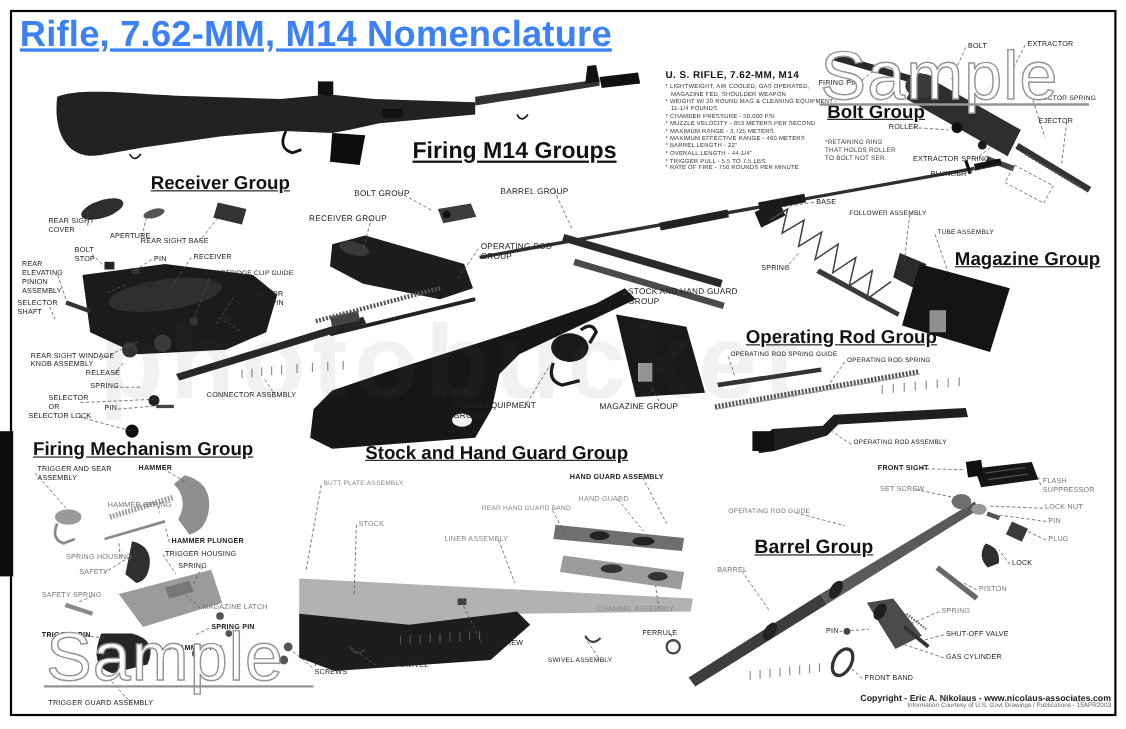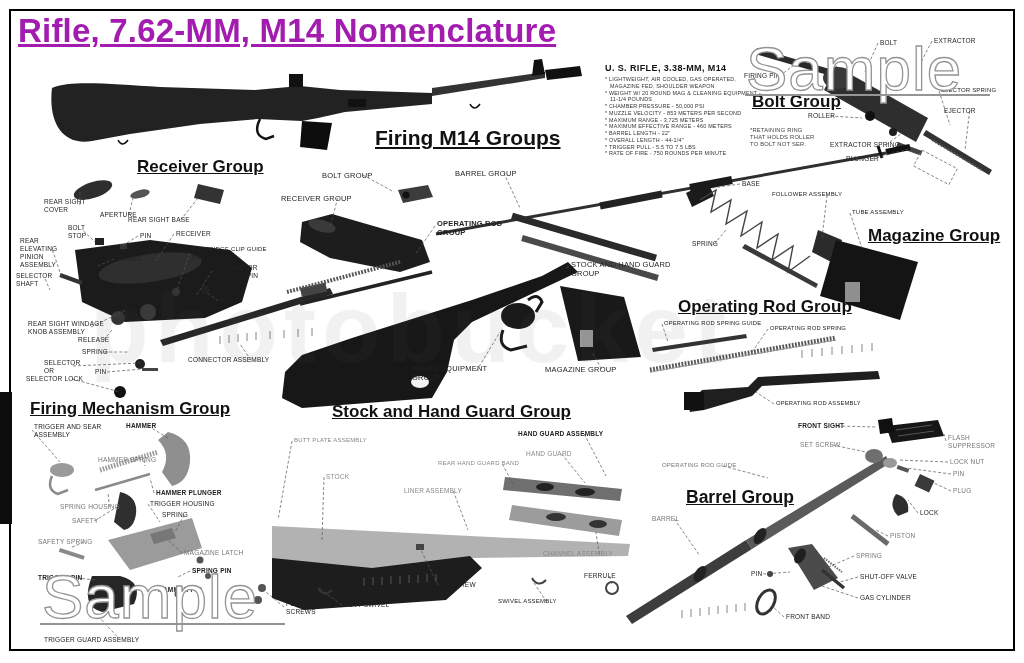--- a/index.html
+++ b/index.html
@@ -1,20 +1,20 @@
 <!DOCTYPE html>
 <html><head>
 <meta charset="utf-8">
 <style>
   html,body{margin:0;padding:0;background:#e8e8e8;}
   .poster{position:relative;width:1024px;height:663px;background:#ffffff;overflow:hidden;
           font-family:"Liberation Sans",sans-serif;}
   .frame{position:absolute;left:9px;top:9px;width:1002px;height:638px;border:2px solid #000;}
   .main-title{position:absolute;left:18px;top:12px;margin:0;font-size:33px;font-weight:600;
-              color:#a21caf;text-decoration:underline;letter-spacing:.2px;text-align:right;}
+              color:#3b82f6;text-decoration:underline;letter-spacing:.2px;text-align:right;}
   svg.layer{position:absolute;left:0;top:0;pointer-events:none;}
   #labels .gtitle{position:absolute;font-weight:700;color:#111;text-decoration:underline;white-space:nowrap;}
   #labels .plabel{position:absolute;font-size:6.5px;color:#222;line-height:1.25;white-space:pre-line;
                   letter-spacing:.2px;}
   #labels .plabel.bold{font-weight:700;}
   #leaders line{stroke:#555;stroke-width:.7;stroke-dasharray:3 2;}
   .specs{position:absolute;left:605px;top:63px;width:158px;}
   .spec-head{font-size:9px;font-weight:700;color:#111;letter-spacing:.4px;margin-bottom:3px;}
   .spec-item{font-size:5.4px;color:#333;line-height:1.25;padding-left:5px;text-indent:-5px;
              letter-spacing:.2px;}
@@ -177,21 +177,21 @@
       <path d="M503,330 q-6,16 8,20 l16,-4" fill="none" stroke="#1a1a1a" stroke-width="3"></path>
       <path d="M528,300 q10,-8 14,2 l-6,10" fill="none" stroke="#1a1a1a" stroke-width="3"></path>
       <path d="M560,286 L624,297 L641,357 L578,361 Z" fill="#191919"></path>
       <rect x="580" y="330" width="13" height="17" fill="#9a9a9a"></rect>
     </g>
   </svg>
 
   <h1 class="main-title">Rifle, 7.62-MM, M14 Nomenclature</h1>
 
   <div class="specs">
-    <div class="spec-head">U. S. RIFLE, 3.38-MM, M14</div>
+    <div class="spec-head">U. S. RIFLE, 7.62-MM, M14</div>
     <div>
         <div class="spec-item">* LIGHTWEIGHT, AIR COOLED, GAS OPERATED, MAGAZINE FED, SHOULDER WEAPON</div>
         <div class="spec-item">* WEIGHT W/ 20 ROUND MAG &amp; CLEANING EQUIPMENT - 11-1/4 POUNDS</div>
         <div class="spec-item">* CHAMBER PRESSURE - 50,000 PSI</div>
         <div class="spec-item">* MUZZLE VELOCITY - 853 METERS PER SECOND</div>
         <div class="spec-item">* MAXIMUM RANGE - 3,725 METERS</div>
         <div class="spec-item">* MAXIMUM EFFECTIVE RANGE - 460 METERS</div>
         <div class="spec-item">* BARREL LENGTH - 22"</div>
         <div class="spec-item">* OVERALL LENGTH - 44-1/4"</div>
         <div class="spec-item">* TRIGGER PULL - 5.5 TO 7.5 LBS</div>
@@ -380,30 +380,34 @@
       <div class="plabel" style="left: 652px; top: 515px; color: rgb(119, 119, 119);">BARREL</div>
       <div class="plabel" style="left: 751px; top: 570px;">PIN</div>
       <div class="plabel" style="left: 856px; top: 552px; color: rgb(119, 119, 119);">SPRING</div>
       <div class="plabel" style="left: 860px; top: 573px;">SHUT-OFF VALVE</div>
       <div class="plabel" style="left: 860px; top: 594px;">GAS CYLINDER</div>
       <div class="plabel" style="left: 786px; top: 613px;">FRONT BAND</div>
       <div class="gtitle" style="left: 375px; top: 126px; font-size: 21px;">Firing M14 Groups</div>
       <div class="plabel" style="left: 322px; top: 171px; font-size: 7.5px;">BOLT GROUP</div>
       <div class="plabel" style="left: 455px; top: 169px; font-size: 7.5px;">BARREL GROUP</div>
       <div class="plabel" style="left: 281px; top: 194px; font-size: 7.5px;">RECEIVER GROUP</div>
-      <div class="plabel" style="left: 437px; top: 219px; font-size: 7.5px; font-weight: bold;">OPERATING ROD
+      <div class="plabel" style="left: 437px; top: 219px; font-size: 7.5px;">OPERATING ROD
 GROUP</div>
       <div class="plabel" style="left: 571px; top: 260px; font-size: 7.5px;">STOCK AND HAND GUARD
 GROUP</div>
       <div class="plabel" style="left: 412px; top: 364px; font-size: 7.5px;">FIRING EQUIPMENT
 GROUP</div>
       <div class="plabel" style="left: 545px; top: 365px; font-size: 7.5px;">MAGAZINE GROUP</div>
     </div>
 
   <svg class="layer" width="1024" height="663">
     <text class="ghost" x="90" y="362">photobucket</text>
     <text class="sample" x="746" y="90">Sample</text>
     <line class="sample-ul" x1="745" y1="95" x2="990" y2="95"></line>
     <text class="sample" x="42" y="618">Sample</text>
     <line class="sample-ul" x1="40" y1="624" x2="285" y2="624"></line>
   </svg>
 
+  <div class="copyright">
+    <div class="copy1">Copyright - Eric A. Nikolaus - www.nicolaus-associates.com</div>
+    <div class="copy2">Information Courtesy of U.S. Govt Drawings / Publications - 15APR2003</div>
+  </div>
 </div>
 
 </body></html>

